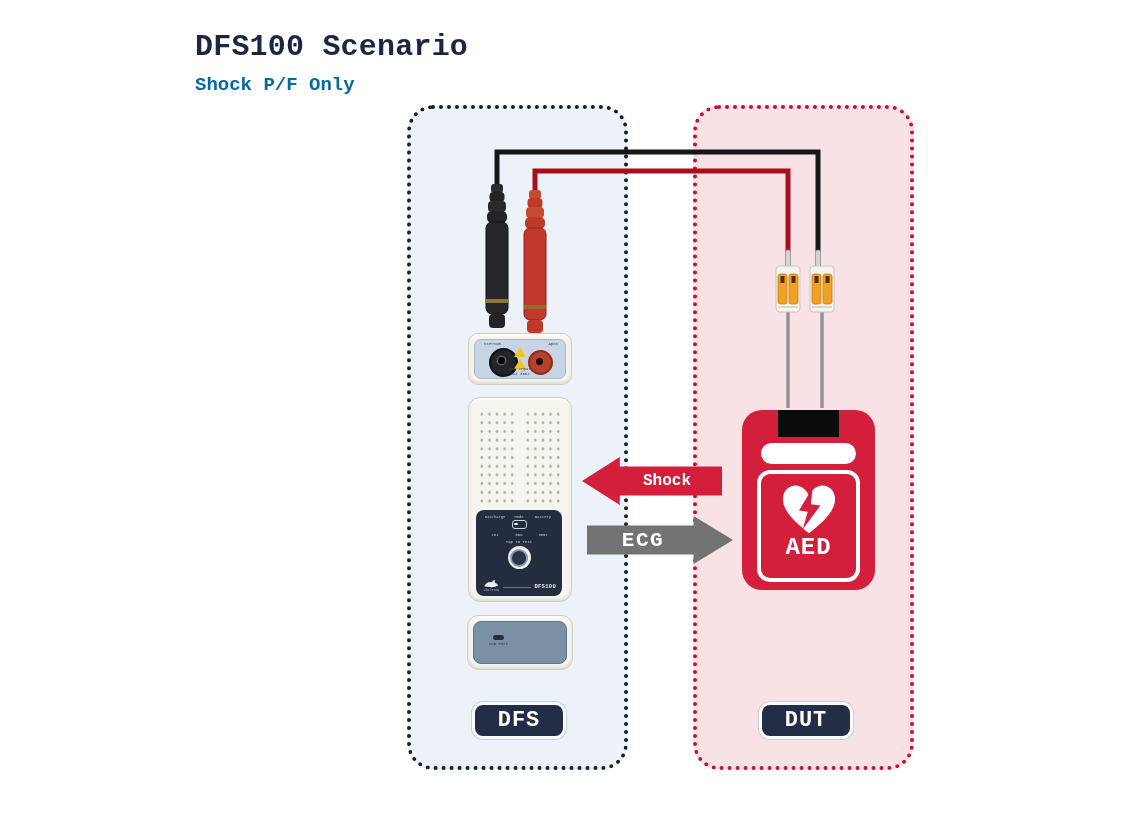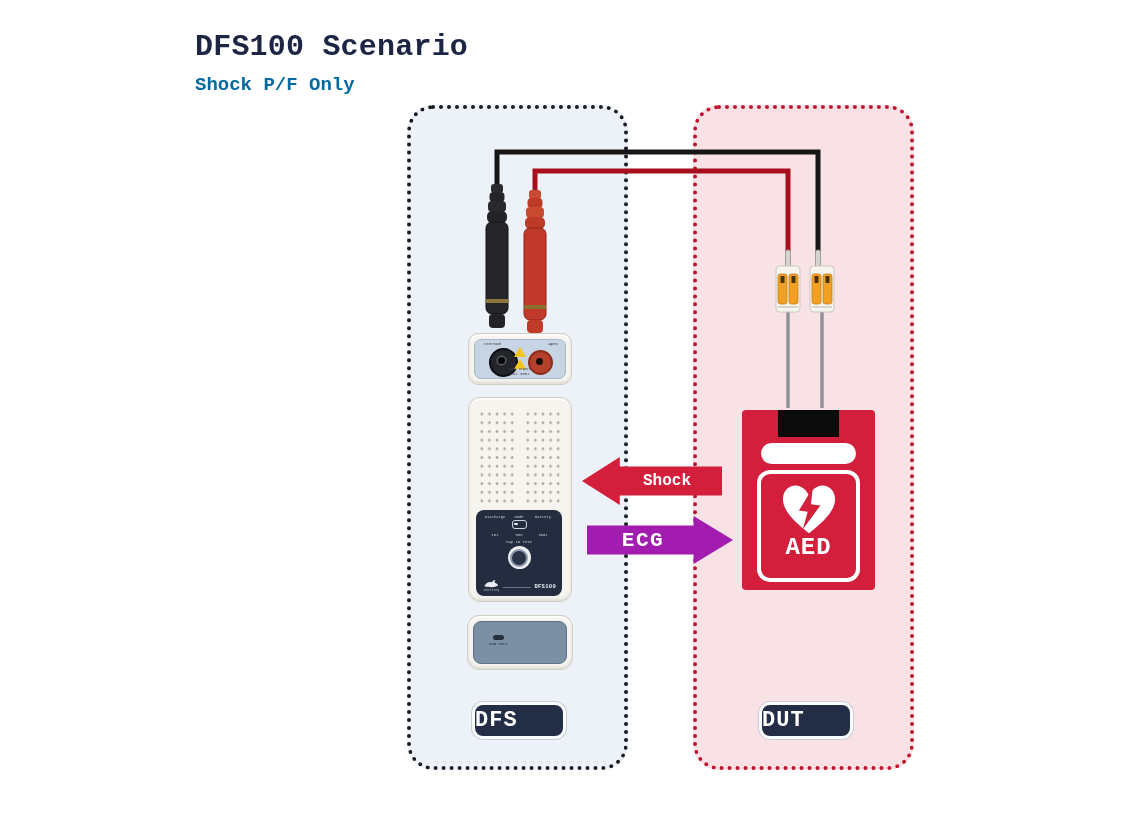--- a/index.html
+++ b/index.html
@@ -55,36 +55,36 @@
   .brand-wrap{display:flex;flex-direction:column;align-items:center;width:18px;}
   .brand-name{font-size:3.5px;color:#aeb8ca;margin-top:.5px;transform:scale(.9);}
   .panel-divider{flex:1;height:1px;background:#6a7388;margin-bottom:4px;}
   .model-name{font-size:5.5px;font-weight:bold;color:#e8edf5;letter-spacing:.3px;padding-bottom:2px;}
   
   .bottom-module{left:442px;top:615px;width:104px;height:53px;border-radius:12px;}
   .bottom-module .inner{position:absolute;inset:5px;background:#7b90a5;border-radius:8px;border:1px solid #5f7488;}
   .usb{position:absolute;left:19px;top:13px;width:11px;height:4.5px;background:#272f3d;border-radius:2.5px;}
   .usb-label{position:absolute;left:8px;top:20px;width:33px;text-align:center;font-size:4px;color:#1f2936;}
   
-  .aed{position:absolute;left:717px;top:410px;width:133px;height:180px;background:#d31f3c;border-radius:4px;z-index:3;}
+  .aed{position:absolute;left:717px;top:410px;width:133px;height:180px;background:#d31f3c;border-radius:20px;z-index:3;}
   .aed-strap{position:absolute;left:36px;top:0;width:61px;height:27px;background:#0b0b0b;}
   .aed-handle{position:absolute;left:19px;top:33px;width:95px;height:21px;background:#fff;border-radius:10.5px;}
   .aed-panel{position:absolute;left:15px;top:60px;width:103px;height:112px;border:4px solid #fff;border-radius:13px;
              box-sizing:border-box;display:flex;flex-direction:column;align-items:center;}
   .aed-label{font-size:24px;font-weight:800;color:#fff;letter-spacing:1px;margin-top:-3px;}
   
   .arrow{position:absolute;display:flex;align-items:center;justify-content:center;color:#fff;font-weight:800;z-index:4;box-sizing:border-box;}
   .arrow-shock{left:557px;top:457px;width:140px;height:48px;background:#d31f3c;font-size:16px;padding-left:30px;
     clip-path:polygon(0% 50%,27% 0%,27% 20%,100% 20%,100% 80%,27% 80%,27% 100%);}
-  .arrow-ecg{left:562px;top:516px;width:146px;height:48px;background:#a21caf;font-size:21px;letter-spacing:1.5px;padding-right:34px;
+  .arrow-ecg{left:562px;top:516px;width:146px;height:48px;background:#737373;font-size:21px;letter-spacing:1.5px;padding-right:34px;
     clip-path:polygon(0% 20%,73% 20%,73% 0%,100% 50%,73% 100%,73% 80%,0% 80%);}
   
   .pill{position:absolute;top:702px;height:37px;background:#232d45;border:3px solid #fafbfd;border-radius:11px;
         box-shadow:0 0 0 1px #c9ced9;color:#fff;font-weight:800;font-size:22px;letter-spacing:1px;
-        display:flex;align-items:center;justify-content:flex-start;box-sizing:border-box;z-index:4;}
+        display:flex;align-items:center;justify-content:center;box-sizing:border-box;z-index:4;}
   .pill-dfs{left:447px;width:94px;}
   .pill-dut{left:734px;width:94px;}
 </style>
 </head>
 <body>
 
 <div class="canvas">
 
   <div class="title">DFS100 Scenario</div>
   <div class="subtitle">Shock P/F Only</div>

